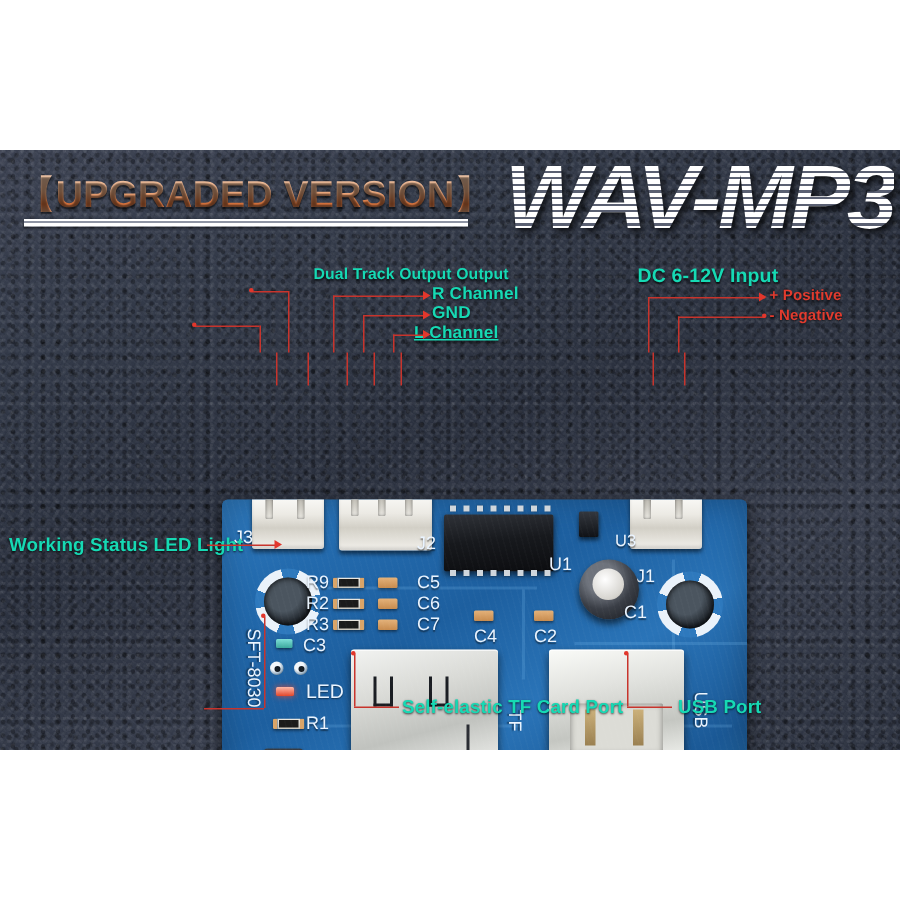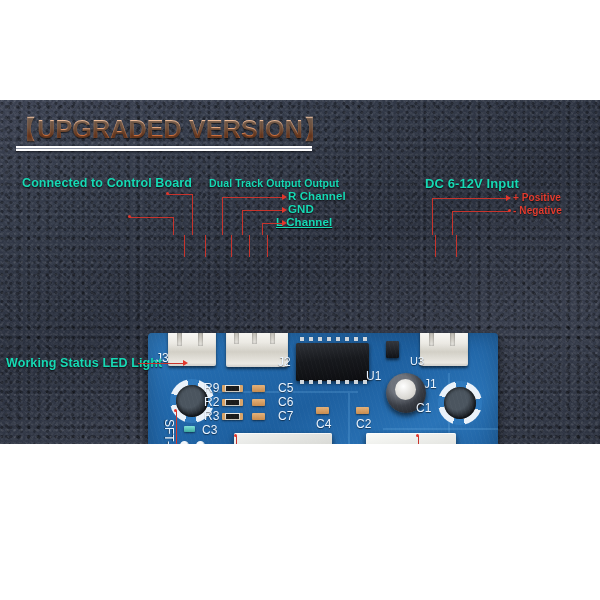--- a/index.html
+++ b/index.html
@@ -2,21 +2,21 @@
 <html><head>
 <meta charset="utf-8">
 <style>
   html,body{margin:0;padding:0;background:#ffffff;}
   body{width:600px;height:600px;overflow:hidden;font-family:"Liberation Sans",sans-serif;}
 
   .stage{position:relative;width:600px;height:600px;background:#ffffff;}
 
   
   .photo{
-    position:absolute;left:0;top:100px;width:600px;height:344px;
+    position:absolute;left:0;top:100px;width:600px;height:400px;
     background:
       radial-gradient(circle at 8% 12%, rgba(255,255,255,.055) 0 1.1px, transparent 1.6px),
       radial-gradient(circle at 22% 38%, rgba(0,0,0,.30) 0 1.3px, transparent 1.9px),
       radial-gradient(circle at 41% 9%,  rgba(255,255,255,.05) 0 1.0px, transparent 1.5px),
       radial-gradient(circle at 57% 62%, rgba(0,0,0,.26) 0 1.4px, transparent 2.0px),
       radial-gradient(circle at 73% 27%, rgba(255,255,255,.045) 0 1.1px, transparent 1.6px),
       radial-gradient(circle at 88% 77%, rgba(0,0,0,.28) 0 1.3px, transparent 1.9px),
       radial-gradient(circle at 33% 84%, rgba(255,255,255,.04) 0 1.0px, transparent 1.5px),
       radial-gradient(circle at 66% 48%, rgba(0,0,0,.22) 0 1.2px, transparent 1.8px),
       linear-gradient(160deg,#3c4252 0%,#333a49 22%,#2b313f 48%,#373d4c 72%,#2e3442 100%);
@@ -145,20 +145,21 @@
 </head>
 <body>
 
 <div class="stage">
   <div class="photo">
     <div class="grain"></div>
 
     <div class="hdr">
       <div class="upg">【UPGRADED VERSION】</div>
       <div class="rule"></div>
+      <div class="logo">WAV-MP3</div>
     </div>
 
     <div class="pcb">
 
       <div class="trace" style="left:60px;top:58px;width:150px;height:2px;"></div>
       <div class="trace" style="left:200px;top:60px;width:2px;height:60px;"></div>
       <div class="trace" style="left:235px;top:95px;width:120px;height:2px;"></div>
       <div class="trace" style="left:60px;top:150px;width:140px;height:2px;"></div>
       <div class="trace" style="left:300px;top:40px;width:2px;height:90px;"></div>
       <div class="trace" style="left:120px;top:120px;width:2px;height:40px;"></div>
@@ -272,21 +273,20 @@
       <div class="sk skv" style="left:188px;top:140px;font-size:12px;">TF</div>
 
       <div class="usb" style="left:218px;top:100px;width:90px;height:90px;">
         <div class="usbslot" style="left:14px;top:36px;width:62px;height:34px;"></div>
         <div class="usbt" style="left:24px;top:40px;height:24px;"></div>
         <div class="usbt" style="left:56px;top:40px;height:24px;"></div>
       </div>
       <div class="sk skv" style="left:312px;top:128px;font-size:12px;">USB</div>
     </div>
 
-    <div class="lbl cy" style="left:22px;top:76px;font-size:12.5px;">Connected to Control Board</div>
 
     <div class="ln lnh" style="left:168px;top:94px;width:24px;"></div>
     <div class="ln lnv" style="left:192px;top:94px;height:41px;"></div>
     <div class="dot" style="left:166px;top:92px;"></div>
 
     <div class="ln lnh" style="left:130px;top:117px;width:43px;"></div>
     <div class="ln lnv" style="left:173px;top:117px;height:18px;"></div>
     <div class="dot" style="left:128px;top:115px;"></div>
 
     <div class="lbl cy" style="left:209px;top:77px;font-size:10.5px;">Dual Track Output Output</div>

